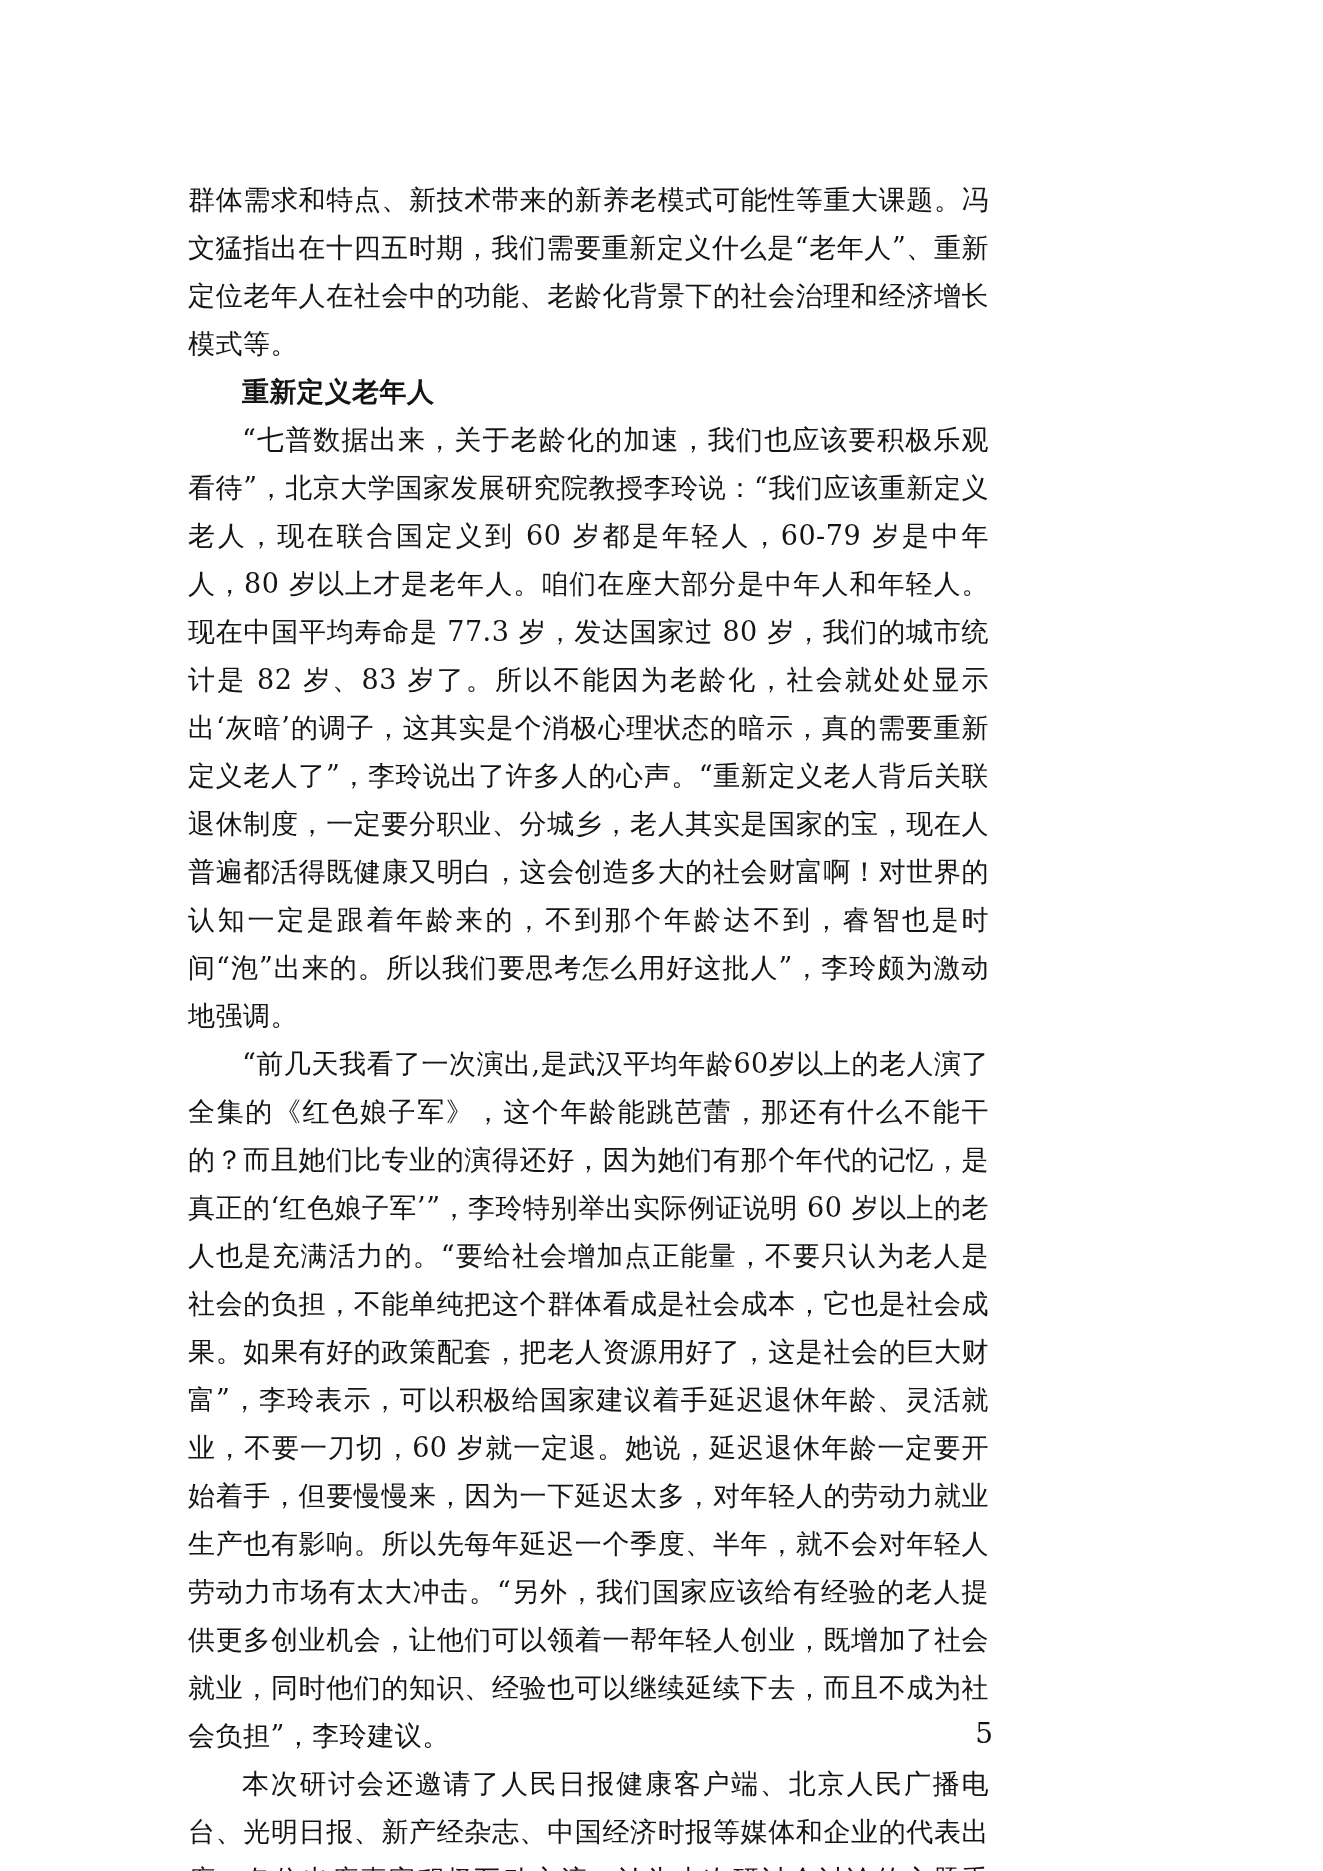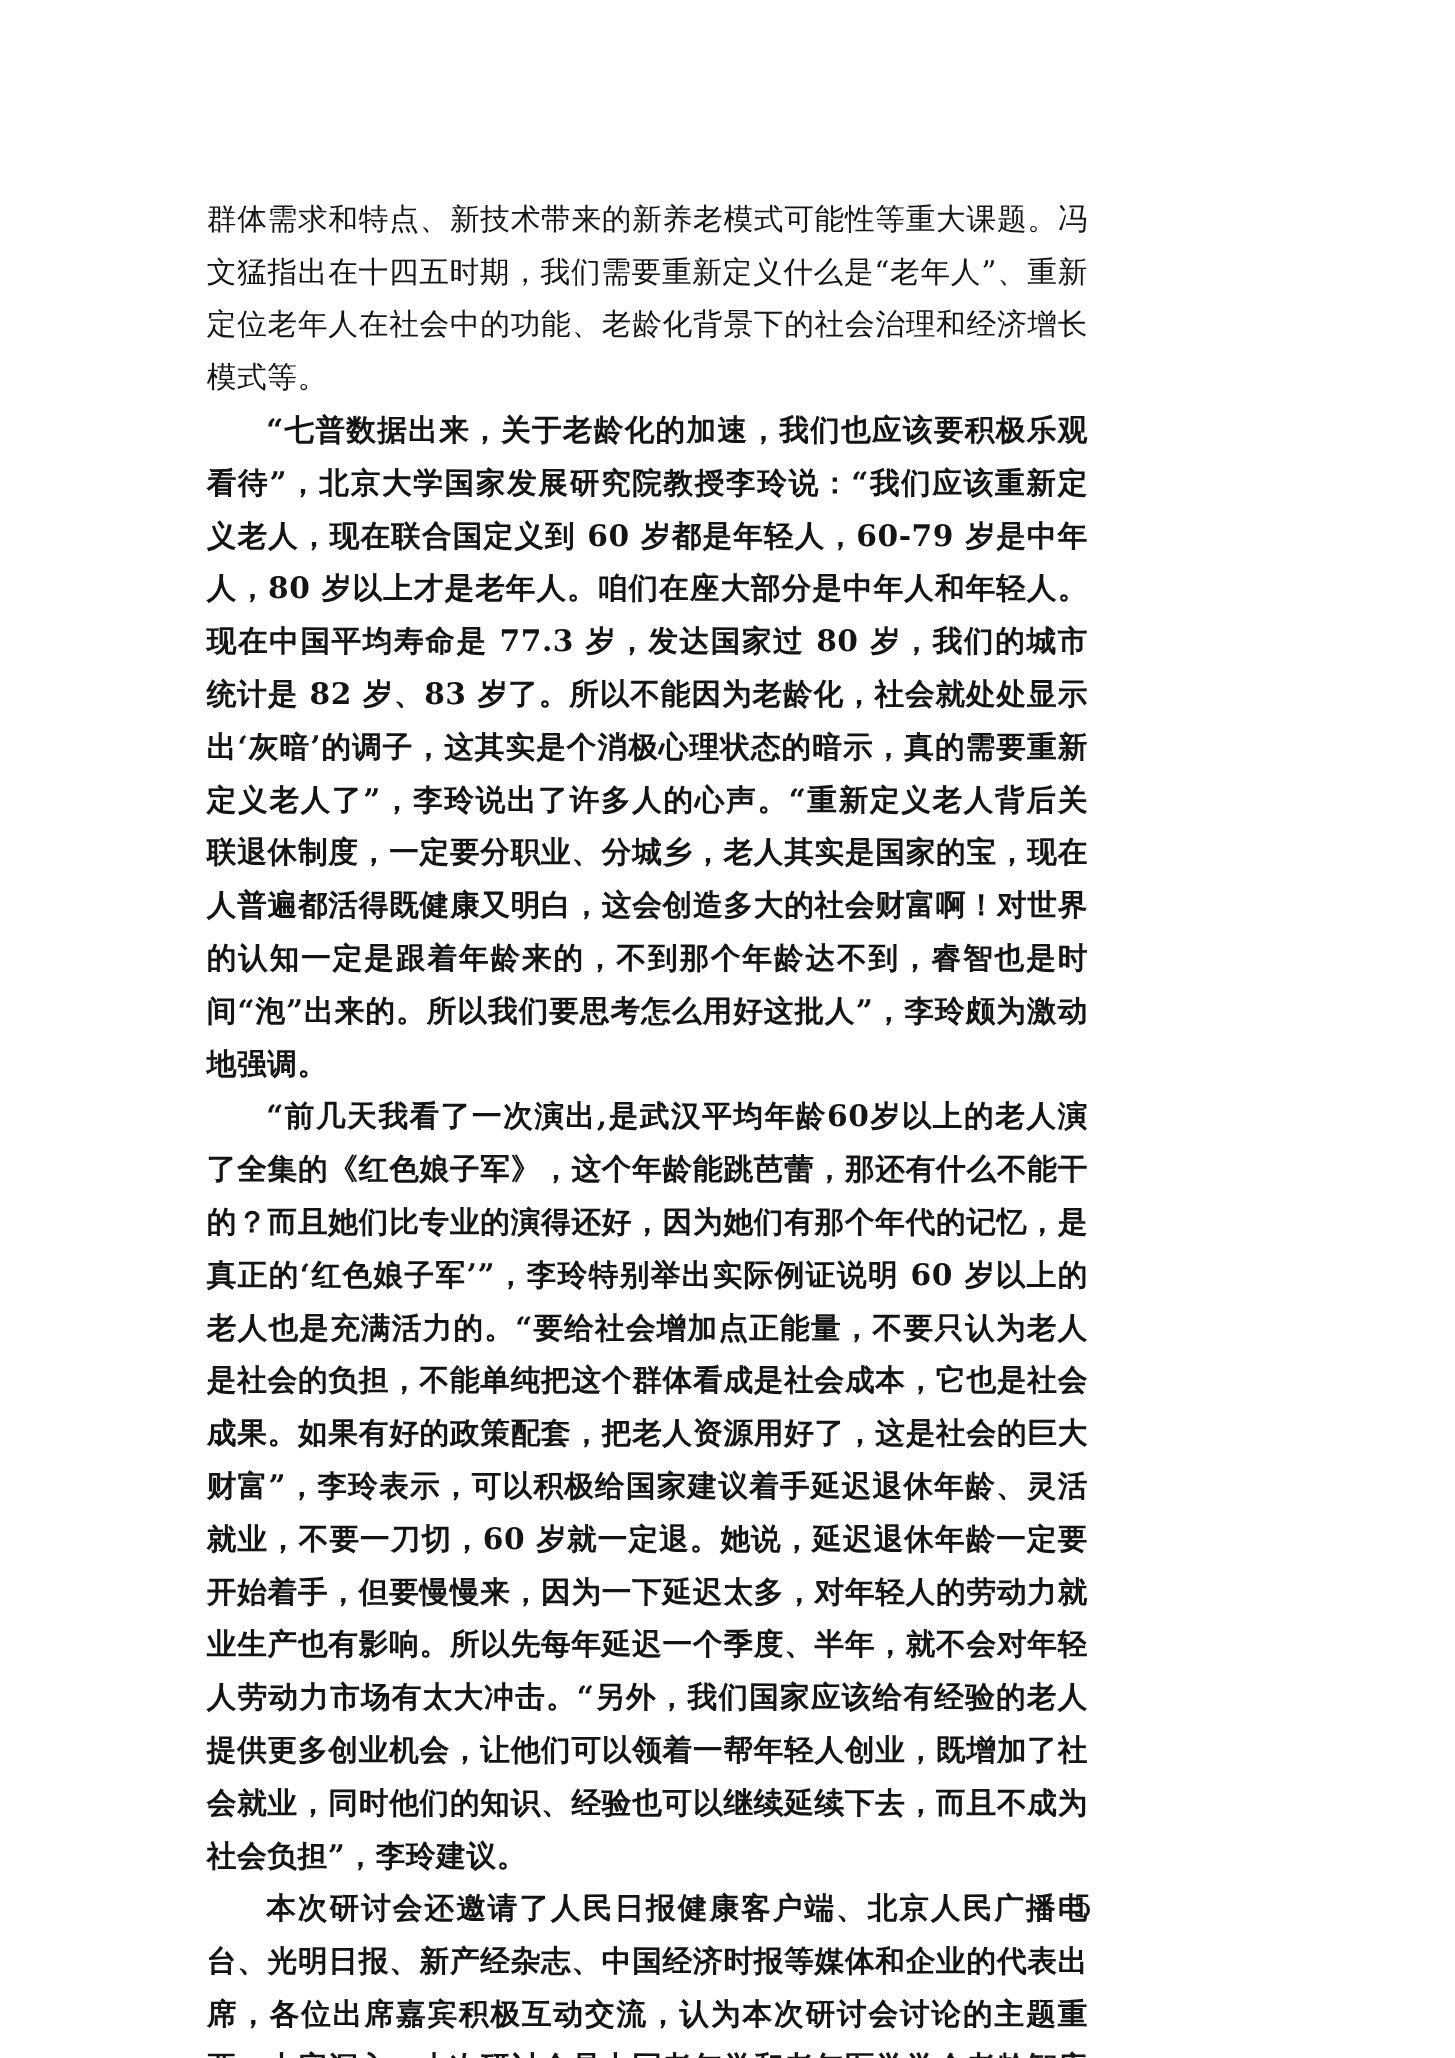--- a/index.html
+++ b/index.html
@@ -20,21 +20,20 @@
   }
   .body-par {
     margin: 0;
     font-size: 27px;
     line-height: 48px;
     text-align: justify;
     letter-spacing: 0.5px;
   }
   .indent {
     text-indent: 2em;
-    font-weight: bold;
   }
   .section-heading {
     margin: 0;
     font-size: 27px;
     line-height: 48px;
     font-weight: bold;
     text-indent: 2em;
     font-family: "DejaVu Sans", "Liberation Sans", sans-serif;
     letter-spacing: 0.5px;
   }
@@ -53,20 +52,21 @@
     line-height: 36px;
     color: #141414;
   }
 </style>
 </head>
 <body>
 
 <div class="page">
   <p class="body-par">群体需求和特点、新技术带来的新养老模式可能性等重大课题。冯文猛指出在十四五时期，我们需要重新定义什么是“老年人”、重新定位老年人在社会中的功能、老龄化背景下的社会治理和经济增长模式等。</p>
 
+  <h3 class="section-heading">重新定义老年人</h3>
 
   <p class="body-par indent">“七普数据出来，关于老龄化的加速，我们也应该要积极乐观看待”，北京大学国家发展研究院教授李玲说：“我们应该重新定义老人，现在联合国定义到 60 岁都是年轻人，60-79 岁是中年人，80 岁以上才是老年人。咱们在座大部分是中年人和年轻人。现在中国平均寿命是 77.3 岁，发达国家过 80 岁，我们的城市统计是 82 岁、83 岁了。所以不能因为老龄化，社会就处处显示出‘灰暗’的调子，这其实是个消极心理状态的暗示，真的需要重新定义老人了”，李玲说出了许多人的心声。“重新定义老人背后关联退休制度，一定要分职业、分城乡，老人其实是国家的宝，现在人普遍都活得既健康又明白，这会创造多大的社会财富啊！对世界的认知一定是跟着年龄来的，不到那个年龄达不到，睿智也是时间“泡”出来的。所以我们要思考怎么用好这批人”，李玲颇为激动地强调。</p>
 
   <p class="body-par indent">“前几天我看了一次演出,是武汉平均年龄60岁以上的老人演了全集的《红色娘子军》，这个年龄能跳芭蕾，那还有什么不能干的？而且她们比专业的演得还好，因为她们有那个年代的记忆，是真正的‘红色娘子军’”，李玲特别举出实际例证说明 60 岁以上的老人也是充满活力的。“要给社会增加点正能量，不要只认为老人是社会的负担，不能单纯把这个群体看成是社会成本，它也是社会成果。如果有好的政策配套，把老人资源用好了，这是社会的巨大财富”，李玲表示，可以积极给国家建议着手延迟退休年龄、灵活就业，不要一刀切，60 岁就一定退。她说，延迟退休年龄一定要开始着手，但要慢慢来，因为一下延迟太多，对年轻人的劳动力就业生产也有影响。所以先每年延迟一个季度、半年，就不会对年轻人劳动力市场有太大冲击。“另外，我们国家应该给有经验的老人提供更多创业机会，让他们可以领着一帮年轻人创业，既增加了社会就业，同时他们的知识、经验也可以继续延续下去，而且不成为社会负担”，李玲建议。</p>
 
   <p class="body-par indent">本次研讨会还邀请了人民日报健康客户端、北京人民广播电台、光明日报、新产经杂志、中国经济时报等媒体和企业的代表出席，各位出席嘉宾积极互动交流，认为本次研讨会讨论的主题重要、内容深入。本次研讨会是中国老年学和老年医学学会老龄智库系列专家研讨会的一场，后续将每月举办一场当前重大老龄问题的专家研讨会。</p>
 
 
   <div class="page-number">5</div>
 </div>

